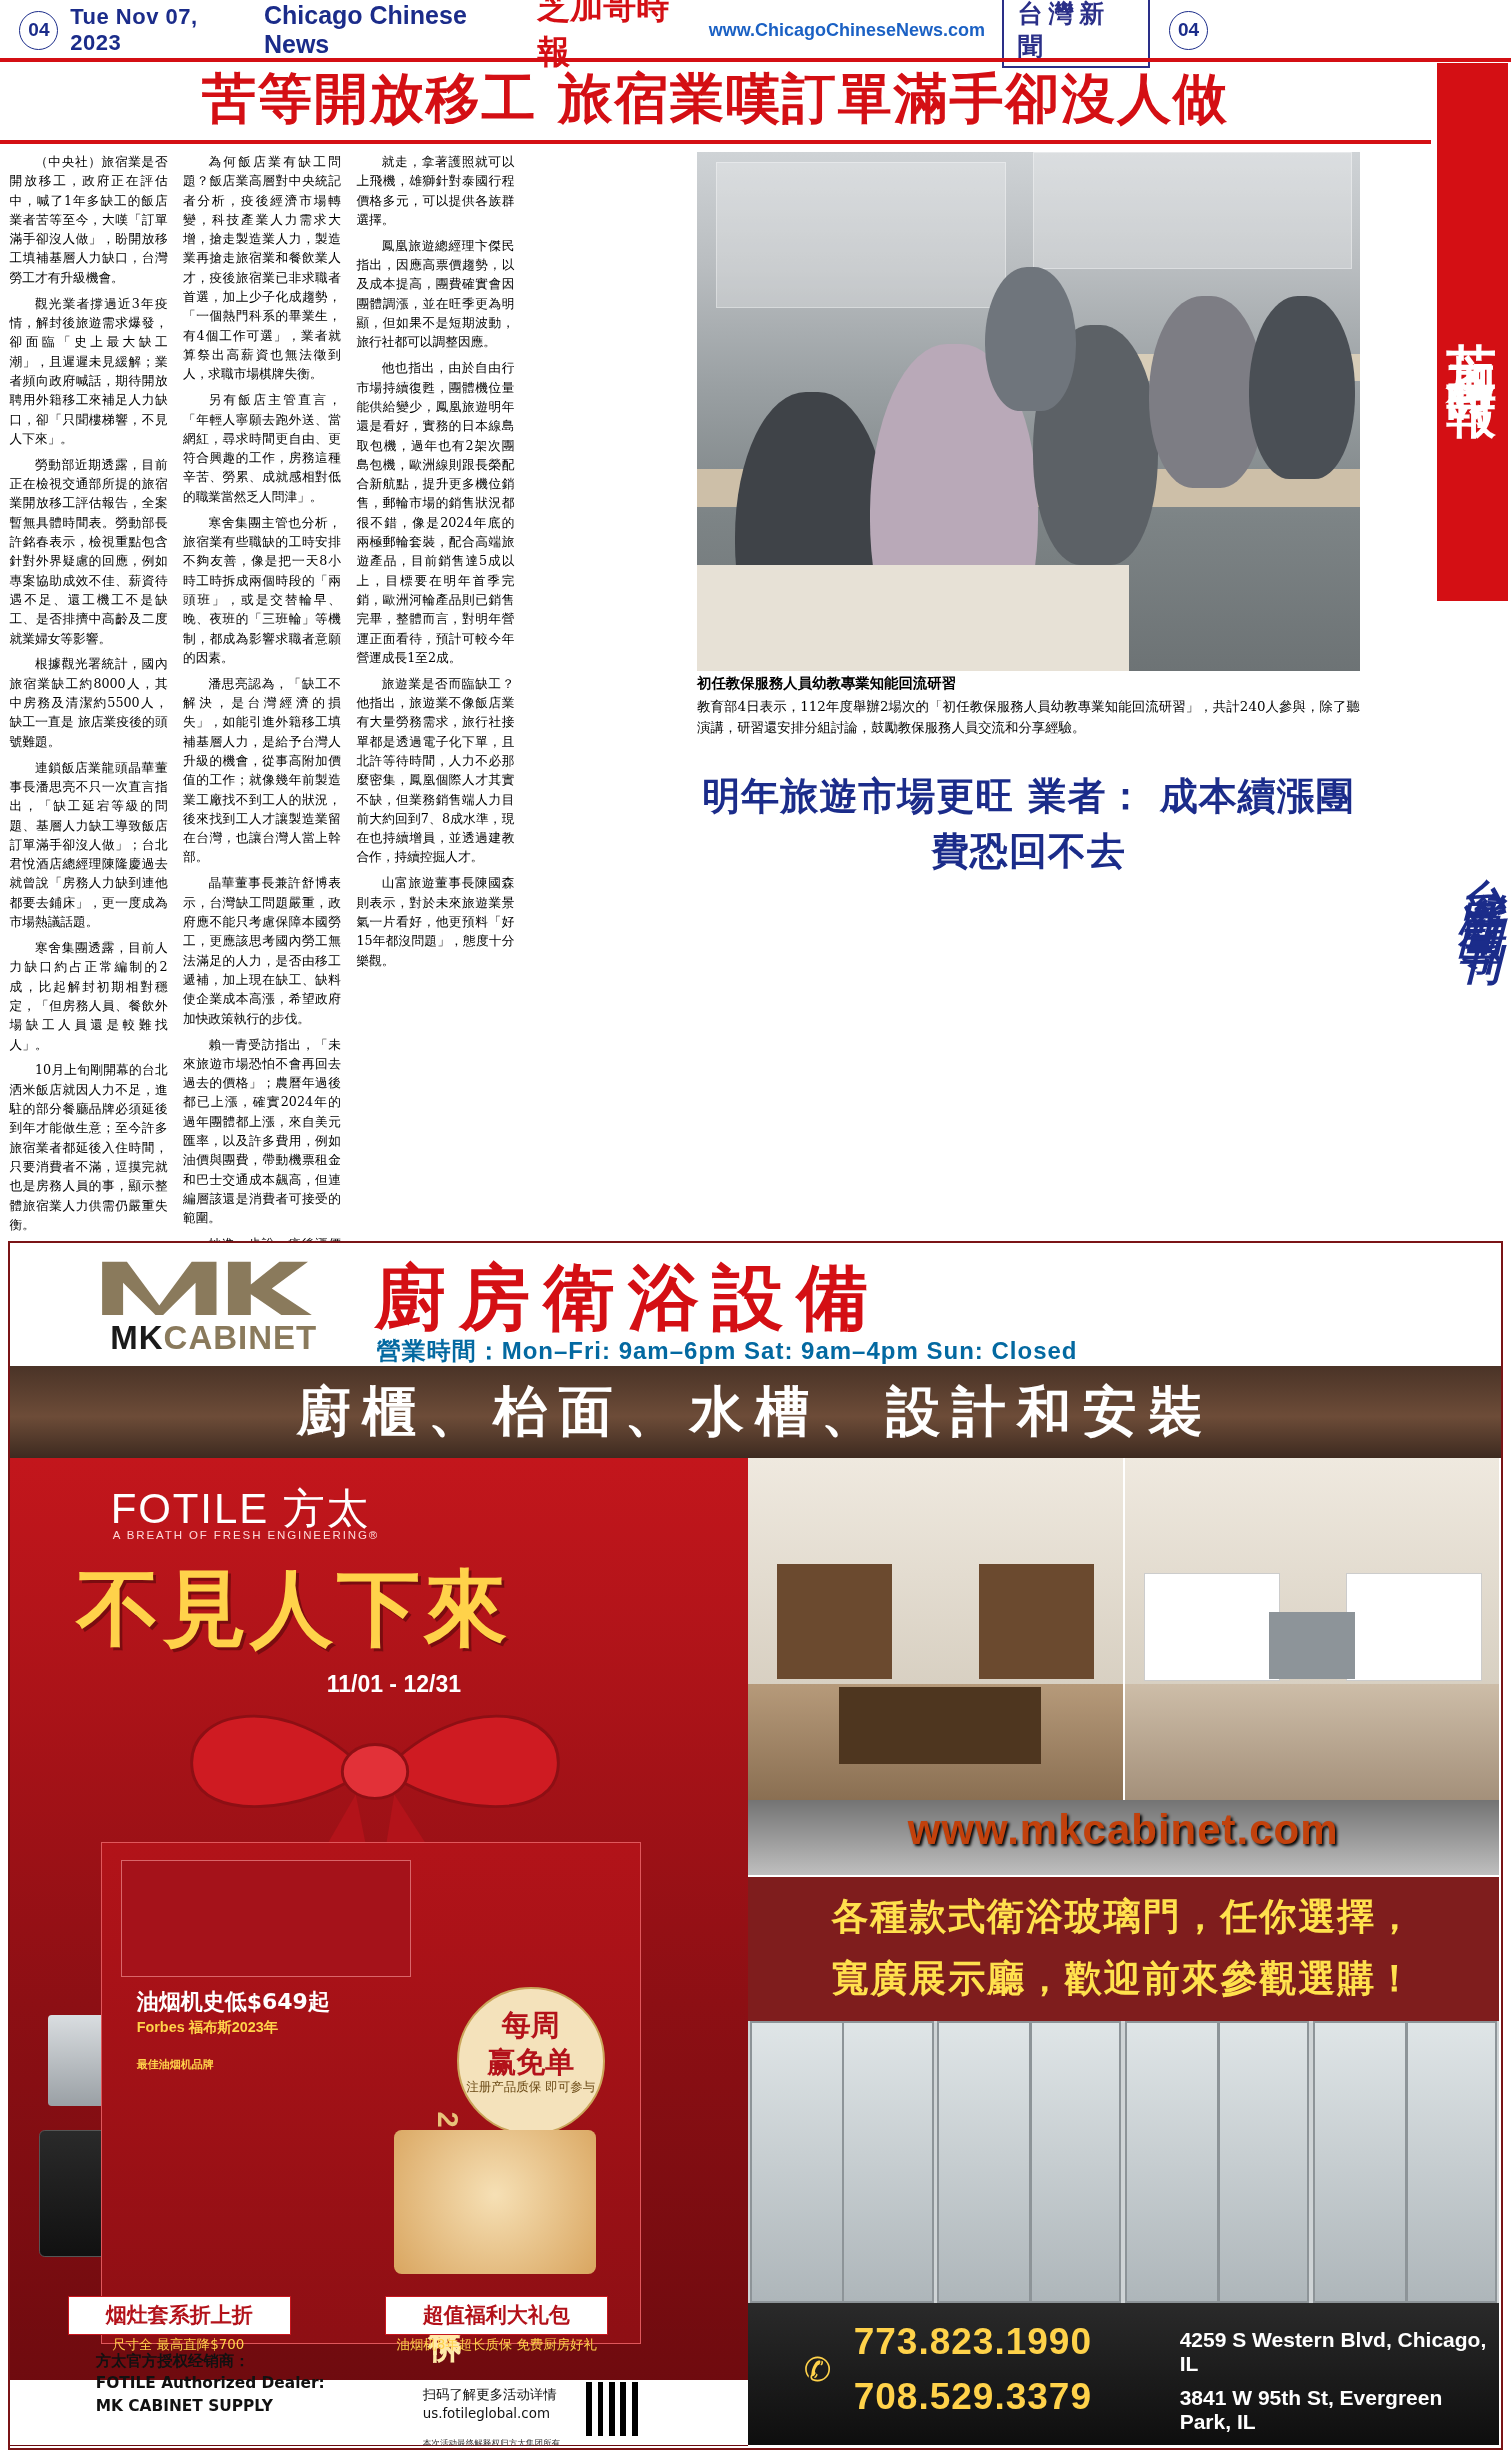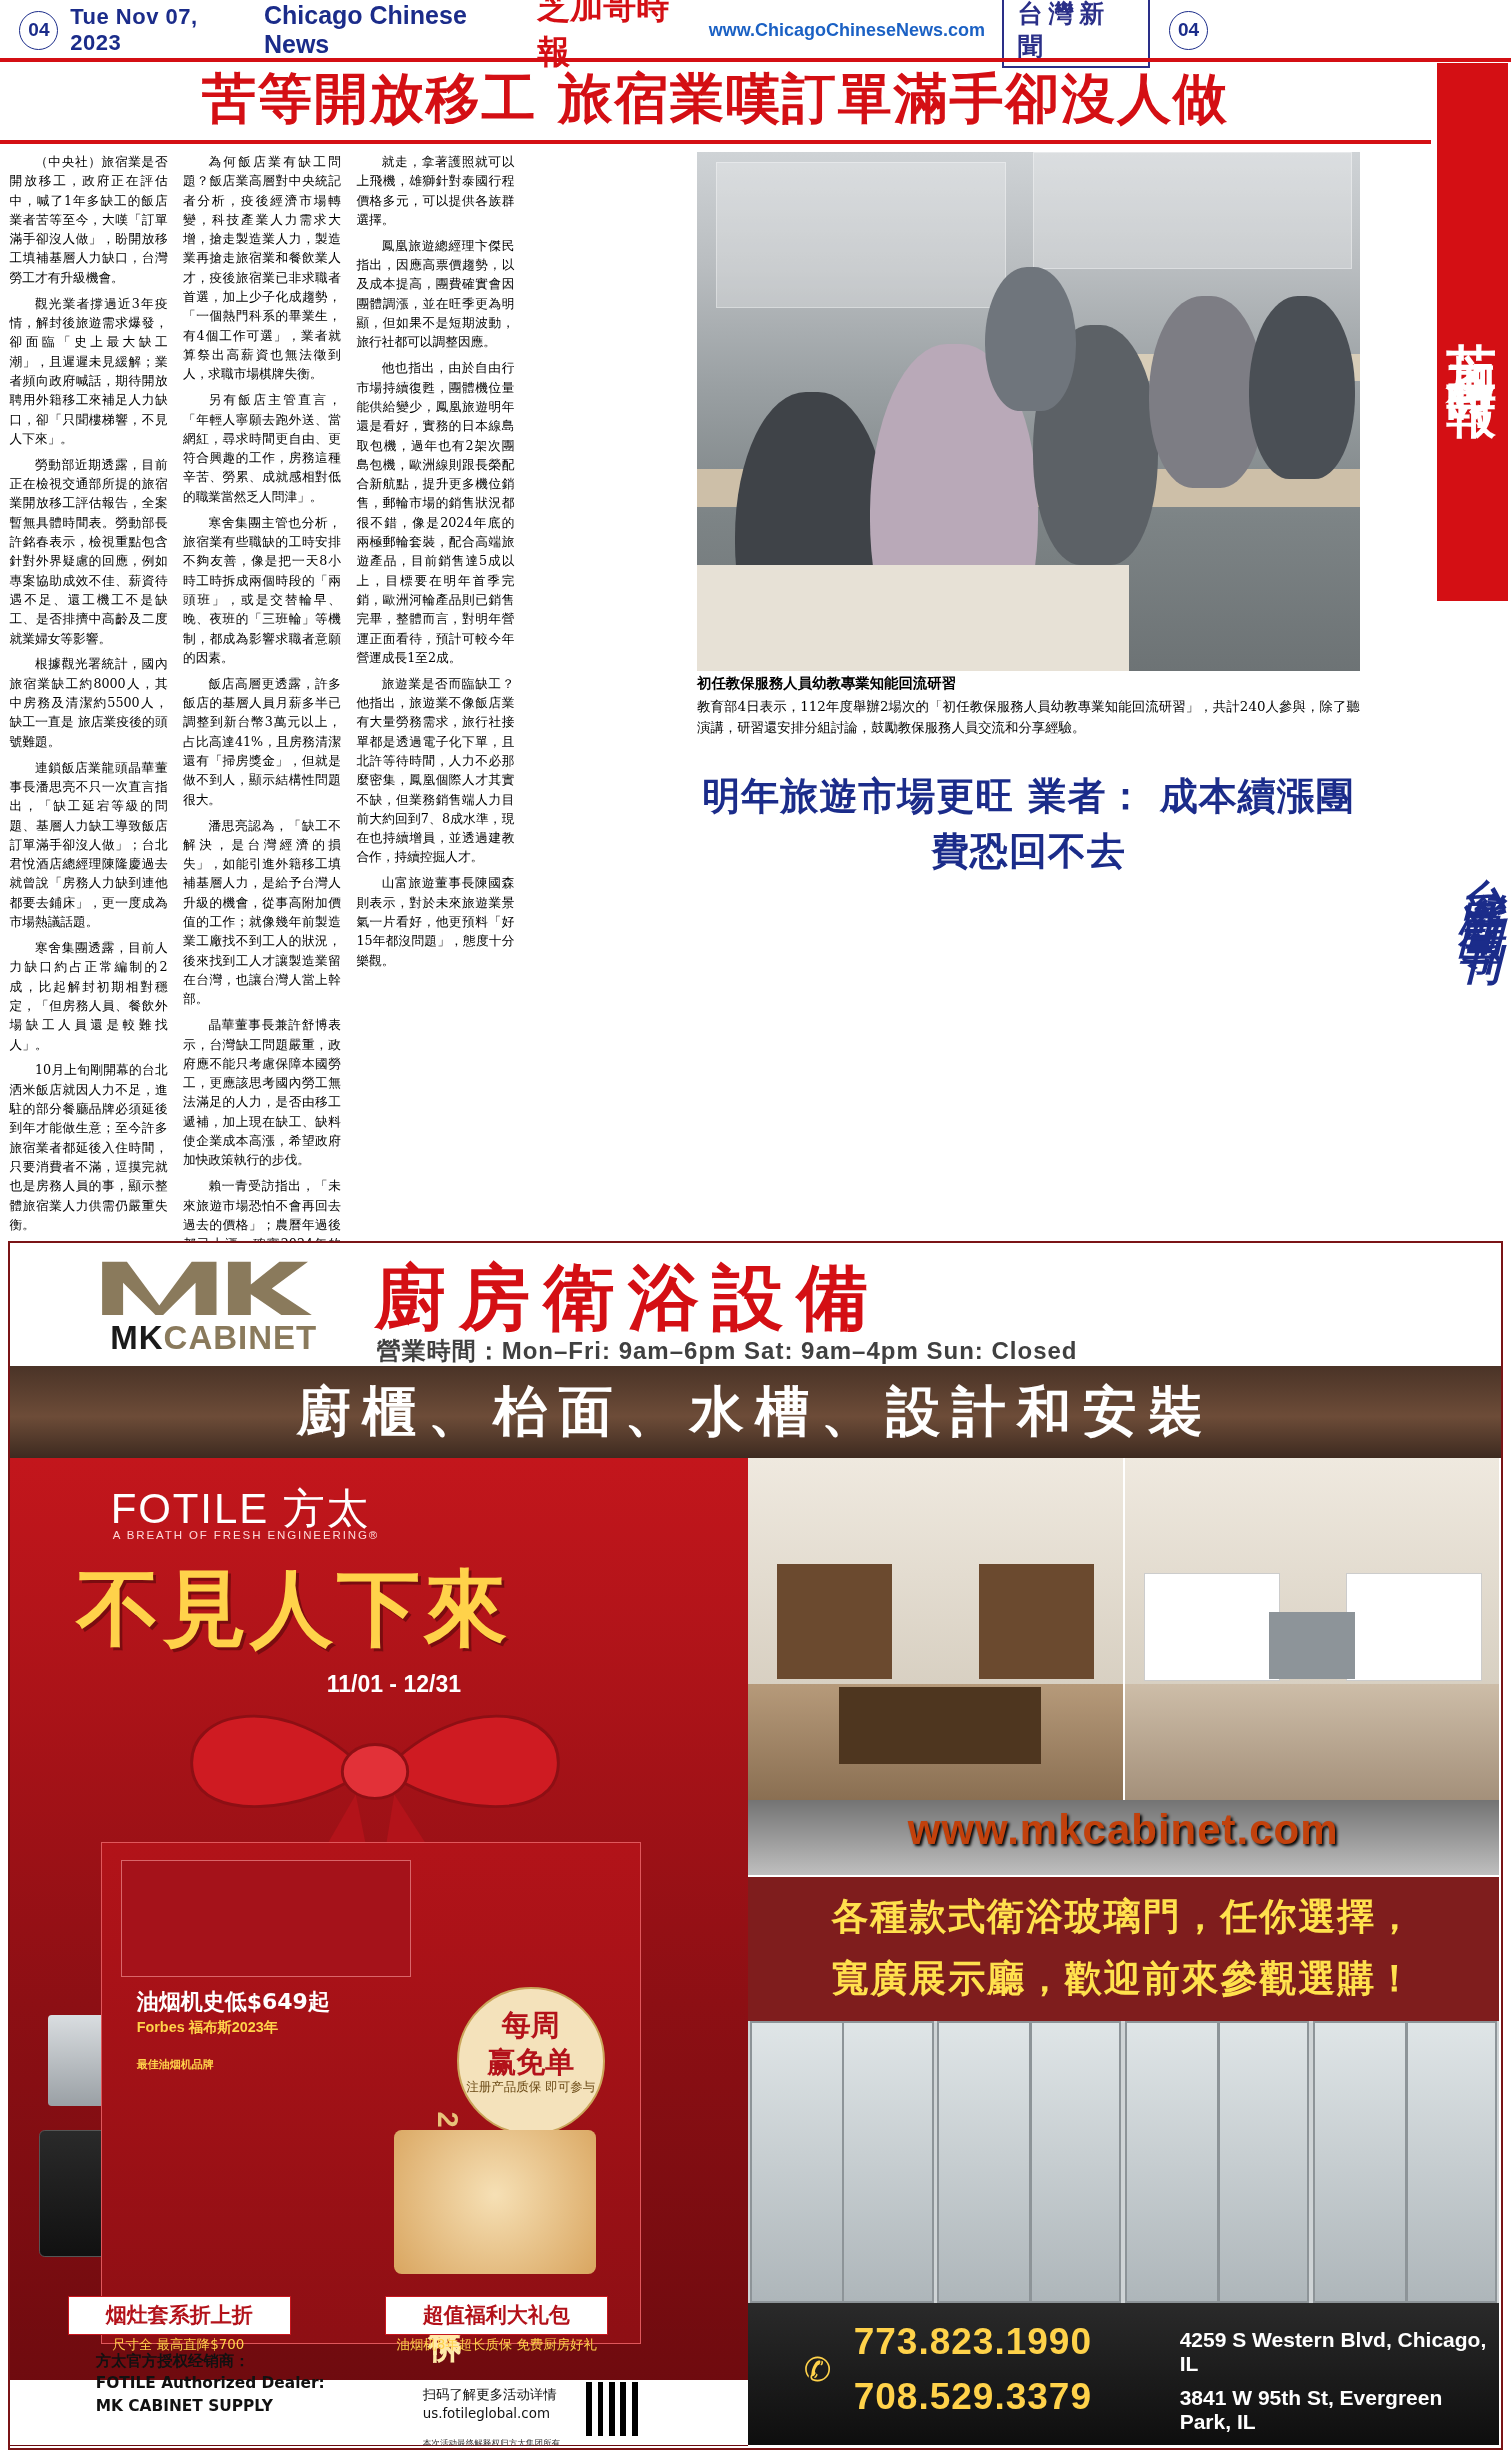--- a/index.html
+++ b/index.html
@@ -52,21 +52,21 @@
            font-family:"DejaVu Sans",sans-serif;font-size:38px;font-weight:bold;line-height:1.45;letter-spacing:1px;}
 
   
   .ad{position:absolute;left:7.7px;top:1241px;width:1495px;height:1209px;border:2.9px solid #7a1416;box-sizing:border-box;background:#fff;overflow:hidden;}
   .ad-top{position:absolute;left:0;top:0;width:100%;height:123px;background:#ffffff;}
   .mk-logo{position:absolute;left:91px;top:13.4px;width:231px;height:96px;}
   .mk-m{position:absolute;left:0;top:0;width:231px;height:61px;}
   .mk-text{position:absolute;left:9.6px;top:63px;font-size:33px;font-weight:bold;color:#1a1a1a;letter-spacing:1px;}
   .mk-text .c{color:#8a7a5c;}
   .ad-title{position:absolute;left:365px;top:7.7px;color:#d40f14;font-family:"DejaVu Sans",sans-serif;font-size:71px;font-weight:bold;letter-spacing:13.4px;}
-  .ad-hours{position:absolute;left:367px;top:92px;color:#404040;font-size:24px;font-weight:bold;letter-spacing:1px;}
+  .ad-hours{position:absolute;left:367px;top:92px;color:#0369a1;font-size:24px;font-weight:bold;letter-spacing:1px;}
   .ad-hours .cnlab{font-family:"DejaVu Sans",sans-serif;}
   .ad-band{position:absolute;left:0;top:123px;width:100%;height:92px;background:linear-gradient(180deg,#4a3327 0%,#6d4c38 55%,#3d2a20 100%);
            display:flex;align-items:center;justify-content:center;color:#ffffff;font-family:"DejaVu Sans",sans-serif;font-size:54px;font-weight:bold;letter-spacing:11.5px;}
 
   .ad-left{position:absolute;left:0;top:215px;width:738px;height:988px;background:linear-gradient(180deg,#c3161c 0%,#8d0f14 55%,#6a0a0e 100%);overflow:hidden;}
   .fot-logo{position:absolute;left:101px;top:23px;color:#fff;font-size:42px;font-weight:normal;letter-spacing:1.9px;}
   .fot-sub{position:absolute;left:103px;top:71px;color:#ffd9d9;font-size:11.5px;letter-spacing:1.9px;}
   .fot-big{position:absolute;left:67px;top:96px;color:#ffd24a;font-family:"DejaVu Sans",sans-serif;font-size:83px;font-weight:bold;letter-spacing:3.8px;text-shadow:2.9px 2.9px 0 #7a0c10;}
   .fot-date{position:absolute;left:317px;top:213px;color:#ffffff;font-size:23px;font-weight:bold;}
   .bow{position:absolute;left:115px;top:221px;width:500px;height:183px;}
@@ -157,21 +157,20 @@
       <p>寒舍集團透露，目前人力缺口約占正常編制的2成，比起解封初期相對穩定，「但房務人員、餐飲外場缺工人員還是較難找人」。</p>
       <p>10月上旬剛開幕的台北洒米飯店就因人力不足，進駐的部分餐廳品牌必須延後到年才能做生意；至今許多旅宿業者都延後入住時間，只要消費者不滿，逗摸完就也是房務人員的事，顯示整體旅宿業人力供需仍嚴重失衡。</p>
       <p>（中央社）疫後旅遊市場超旺，旅行社高層均看好明年營運成長，雄獅總經理賴一青指出，未來旅遊市場很難再回去過去的價格，來自匯率油價等成本上漲；鳳凰總經理卞傑民表示，團體機位量能供給變少、旺季團費上漲會更明顯。</p>
       <p>ITF台北國際旅展於3至6日在南港展覽館舉行，首日人氣與銷售均稱旺，今天逢適週期中的週末日，來客數展的人潮明顯更趨以往，許多攤位湧現排隊人潮，消費者反映排隊的時間都比去年拉長很多，多家旅行社在現場中釋出業績目標以及對明年的展望。</p>
       <p>雄獅旅行社表示，除出國旅遊需求增加、旅客信心提升，旅展首日業績漲於2019年首日2成，看好今年線上旅販下旅展整體業績可挑戰翻倍成長。</p>
     </div>
     <div class="col">
       <p>為何飯店業有缺工問題？飯店業高層對中央統記者分析，疫後經濟市場轉變，科技產業人力需求大增，搶走製造業人力，製造業再搶走旅宿業和餐飲業人才，疫後旅宿業已非求職者首選，加上少子化成趨勢，「一個熱門科系的畢業生，有4個工作可選」，業者就算祭出高薪資也無法徵到人，求職市場棋牌失衡。</p>
       <p>另有飯店主管直言，「年輕人寧願去跑外送、當網紅，尋求時間更自由、更符合興趣的工作，房務這種辛苦、勞累、成就感相對低的職業當然乏人問津」。</p>
       <p>寒舍集團主管也分析，旅宿業有些職缺的工時安排不夠友善，像是把一天8小時工時拆成兩個時段的「兩頭班」，或是交替輪早、晚、夜班的「三班輪」等機制，都成為影響求職者意願的因素。</p>
-      <p>飯店高層更透露，許多飯店的基層人員月薪多半已調整到新台幣3萬元以上，占比高達41%，且房務清潔還有「掃房獎金」，但就是做不到人，顯示結構性問題很大。</p>
       <p>潘思亮認為，「缺工不解決，是台灣經濟的損失」，如能引進外籍移工填補基層人力，是給予台灣人升級的機會，從事高附加價值的工作；就像幾年前製造業工廠找不到工人的狀況，後來找到工人才讓製造業留在台灣，也讓台灣人當上幹部。</p>
       <p>晶華董事長兼許舒博表示，台灣缺工問題嚴重，政府應不能只考慮保障本國勞工，更應該思考國內勞工無法滿足的人力，是否由移工遞補，加上現在缺工、缺料使企業成本高漲，希望政府加快政策執行的步伐。</p>
       <p>賴一青受訪指出，「未來旅遊市場恐怕不會再回去過去的價格」；農曆年過後都已上漲，確實2024年的過年團體都上漲，來自美元匯率，以及許多費用，例如油價與團費，帶動機票租金和巴士交通成本飆高，但連編層該還是消費者可接受的範圍。</p>
       <p>她進一步說，疫後漲價地區以日本為大宗，因為日本在巴士使用限制較多，費用上有調整，而歐洲也因為匯率問題，還有東價、當地飯店元件價格變動較多。整體而言，有些區域團費最高成長2到3成，但也有些持平。</p>
       <p>雄獅針對親子與異國旅遊等市場主推郵輪，也看好東南亞產品如曼谷、清邁、峴港等都非常熱銷，鳳凰則針對韓國推出的是銷售價。此外，由於泰國免簽將上路，帶動需求爆棚，未來是否有漲價效益，她表示，以後去泰國就是說走</p>
     </div>
     <div class="col">
       <p>就走，拿著護照就可以上飛機，雄獅針對泰國行程價格多元，可以提供各族群選擇。</p>
       <p>鳳凰旅遊總經理卞傑民指出，因應高票價趨勢，以及成本提高，團費確實會因團體調漲，並在旺季更為明顯，但如果不是短期波動，旅行社都可以調整因應。</p>
       <p>他也指出，由於自由行市場持續復甦，團體機位量能供給變少，鳳凰旅遊明年還是看好，實務的日本線島取包機，過年也有2架次團島包機，歐洲線則跟長榮配合新航點，提升更多機位銷售，郵輪市場的銷售狀況都很不錯，像是2024年底的兩極郵輪套裝，配合高端旅遊產品，目前銷售達5成以上，目標要在明年首季完銷，歐洲河輪產品則已銷售完畢，整體而言，對明年營運正面看待，預計可較今年營運成長1至2成。</p>

